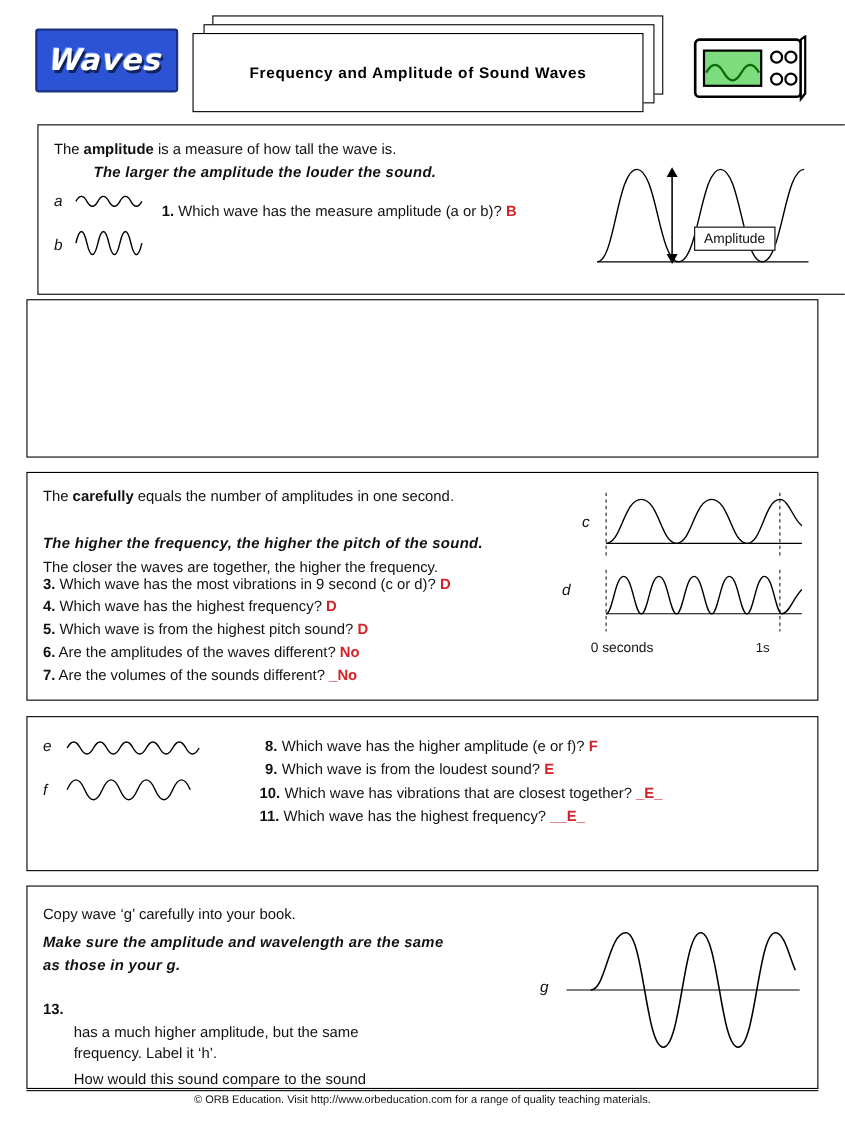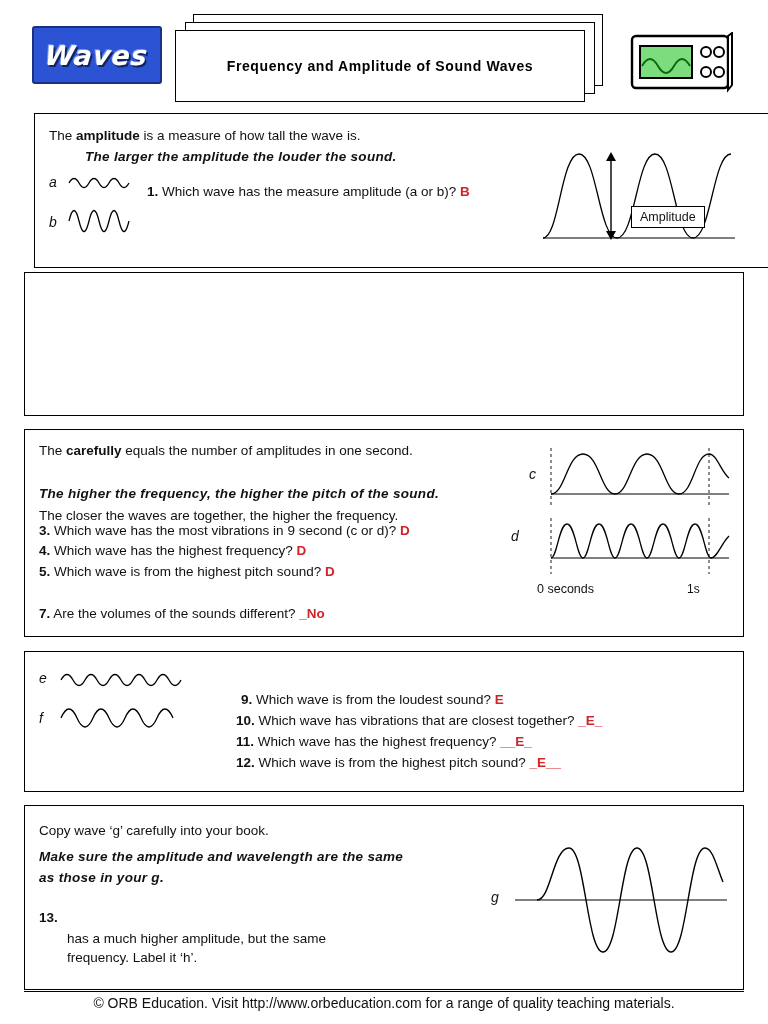--- a/index.html
+++ b/index.html
@@ -68,21 +68,21 @@
   svg { display:block; }
   .sw { position:absolute; }
 
   .amp-callout {
     position:absolute; border:1px solid #000; background:#fff;
     font-size:12.5px; padding:3px 8px;
   }
 
   .footer {
     position:absolute; left:0; top:995px; width:768px;
-    text-align:center; font-size:14px; color:#111;
+    text-align:center; font-size:10px; color:#111;
   }
   .footer-rule {
     position:absolute; left:24px; top:991px; width:720px; height:1px; background:#000;
   }
 </style>
 </head>
 <body>
 
 <div class="page">
 
@@ -176,20 +176,25 @@
     <div class="txt" style="left:14px; top:113px;">
       <span class="qnum">4.</span>
       <span>Which wave has the highest frequency?</span>
       <span class="ans">D</span>
     </div>
     <div class="txt" style="left:14px; top:134px;">
       <span class="qnum">5.</span>
       <span>Which wave is from the highest pitch sound?</span>
       <span class="ans">D</span>
     </div>
+    <div class="txt" style="left:14px; top:155px;">
+      <span class="qnum">6.</span>
+      <span>Are the amplitudes of the waves different?</span>
+      <span class="ans">No</span>
+    </div>
     <div class="txt" style="left:14px; top:176px;">
       <span class="qnum">7.</span>
       <span>Are the volumes of the sounds different?</span>
       <span class="ans">_No</span>
     </div>
 
     <div class="wavelabel" style="left:504px; top:36px;">c</div>
     <div class="sw" style="left:518px; top:14px;">
       <svg width="190" height="66" viewBox="0 0 190 66">
         <line x1="8" y1="50" x2="186" y2="50" stroke="#000" stroke-width="1"></line>
@@ -222,51 +227,52 @@
       </svg>
     </div>
 
     <div class="wavelabel" style="left:14px; top:58px;">f</div>
     <div class="sw" style="left:32px; top:44px;">
       <svg width="130" height="44" viewBox="0 0 130 44">
         <path d="M4,22 q8,-18 16,0 t16,0 t16,0 t16,0 t16,0 t16,0 t16,0" fill="none" stroke="#000" stroke-width="1.3"></path>
       </svg>
     </div>
 
+    <div class="txt" style="left:216px; top:19px;">
+      <span class="qnum">8.</span>
+      <span>Which wave has the higher amplitude (e or f)?</span>
+      <span class="ans">F</span>
+    </div>
     <div class="txt" style="left:216px; top:40px;">
       <span class="qnum">9.</span>
       <span>Which wave is from the loudest sound?</span>
       <span class="ans">E</span>
     </div>
     <div class="txt" style="left:211px; top:61px;">
       <span class="qnum">10.</span>
       <span>Which wave has vibrations that are closest together?</span>
       <span class="ans">_E_</span>
     </div>
     <div class="txt" style="left:211px; top:82px;">
       <span class="qnum">11.</span>
       <span>Which wave has the highest frequency?</span>
       <span class="ans">__E_</span>
     </div>
-    <div class="txt" style="left:211px; top:103px;">
-      <span class="qnum">12.</span>
-      <span>Which wave is from the highest pitch sound?</span>
-      <span class="ans">_E__</span>
-    </div>
   </div>
 
   <div class="box box4">
 
     <div class="txt" style="left:14px; top:17px;">Copy wave ‘g’ carefully into your book.</div>
     <div class="txt ital-bold" style="left:14px; top:43px;">Make sure the amplitude and wavelength are the same</div>
     <div class="txt ital-bold" style="left:14px; top:64px;">as those in your g.</div>
 
     <div class="txt qnum" style="left:14px; top:104px;">13.</div>
     <div class="txt" style="left:42px; top:125px;">has a much higher amplitude, but the same</div>
     <div class="txt" style="left:42px; top:144px;">frequency.  Label it ‘h’.</div>
+    <div class="txt" style="left:42px; top:167px;">How would this sound compare to the sound</div>
 
     <div class="wavelabel" style="left:466px; top:83px;">g</div>
     <div class="sw" style="left:486px; top:32px;">
       <svg width="220" height="120" viewBox="0 0 220 120">
         <line x1="4" y1="62" x2="216" y2="62" stroke="#000" stroke-width="1"></line>
         <path d="M26,62 C40,62 42,10 58,10 C74,10 76,114 92,114 C108,114 110,10 126,10 C142,10 144,114 160,114 C176,114 178,10 194,10 C202,10 206,30 212,44" fill="none" stroke="#000" stroke-width="1.4"></path>
       </svg>
     </div>
   </div>
 

